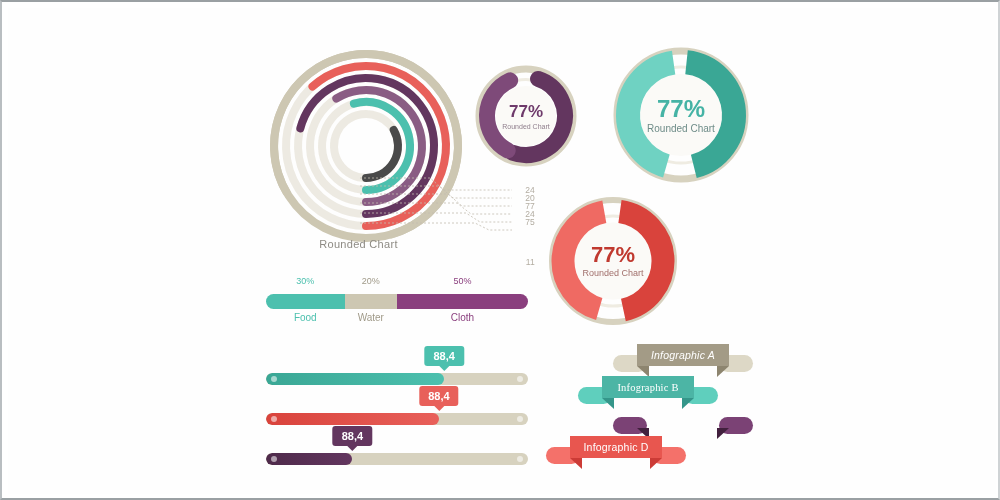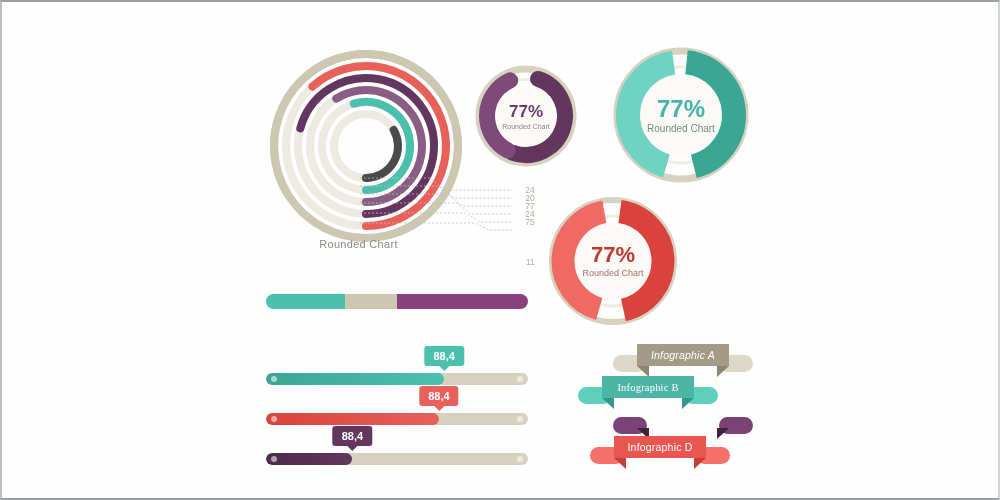--- a/index.html
+++ b/index.html
@@ -208,24 +208,34 @@
       <path id="dr-a" fill="none" stroke="#d9433c" stroke-width="23" stroke-linecap="butt" d="M 73.96 17.49 A 50 50 0 0 1 77.40 115.91"></path>
       <path id="dr-b" fill="none" stroke="#ef6a63" stroke-width="23" stroke-linecap="butt" d="M 53.22 115.06 A 50 50 0 0 1 58.32 17.76"></path>
     </svg>
     <div class="ctr">
       <div class="pct">77%</div>
       <div class="cap">Rounded Chart</div>
     </div>
   </div>
 
   <div id="segbar">
+    <div class="pcts" id="segbar-pcts">
+          <div class="pct-t" style="width: 30%; color: rgb(76, 192, 174);">30%</div>
+          <div class="pct-t" style="width: 20%; color: rgb(160, 154, 137);">20%</div>
+          <div class="pct-t" style="width: 50%; color: rgb(138, 63, 126);">50%</div>
+        </div>
     <div class="track" id="segbar-track">
           <div class="seg" style="width: 30%; background: rgb(76, 192, 174);"></div>
           <div class="seg" style="width: 20%; background: rgb(205, 199, 178);"></div>
           <div class="seg" style="width: 50%; background: rgb(138, 63, 126);"></div>
+        </div>
+    <div class="names" id="segbar-names">
+          <div class="name-t" style="width: 30%; color: rgb(76, 192, 174);">Food</div>
+          <div class="name-t" style="width: 20%; color: rgb(160, 154, 137);">Water</div>
+          <div class="name-t" style="width: 50%; color: rgb(138, 63, 126);">Cloth</div>
         </div>
   </div>
 
   <div id="pbars">
         <div class="pbar" style="top: 365px;">
           <div class="track" style="background: rgb(215, 210, 191);">
             <div class="fill" style="width: 68%; background: linear-gradient(90deg, rgb(58, 167, 149), rgb(76, 192, 174));"></div>
             <div class="knob" style="left: 5px;"></div>
             <div class="end-knob"></div>
           </div>
@@ -273,21 +283,21 @@
           </div>
           <div class="notch l" style="border-style: solid; width: 0px; height: 0px; border-width: 11px 0px 0px 12px; border-color: rgb(53, 150, 138) transparent transparent;"></div>
           <div class="notch r" style="border-style: solid; width: 0px; height: 0px; border-width: 11px 12px 0px 0px; border-color: rgb(53, 150, 138) transparent transparent;"></div>
         </div>
         <div class="ribbon" style="left: 605px; top: 398px; width: 140px;">
           <div class="tail l" style="background: rgb(123, 66, 117);"></div>
           <div class="tail r" style="background: rgb(123, 66, 117);"></div>
           <div class="notch l" style="border-style: solid; width: 0px; height: 0px; border-width: 11px 0px 0px 12px; border-color: rgb(66, 32, 62) transparent transparent;"></div>
           <div class="notch r" style="border-style: solid; width: 0px; height: 0px; border-width: 11px 12px 0px 0px; border-color: rgb(66, 32, 62) transparent transparent;"></div>
         </div>
-        <div class="ribbon" style="left: 582px; top: 428px; width: 140px;">
+        <div class="ribbon" style="left: 538px; top: 428px; width: 140px;">
           <div class="tail l" style="background: rgb(244, 113, 106);"></div>
           <div class="tail r" style="background: rgb(244, 113, 106);"></div>
           <div class="center" style="background: rgb(232, 86, 79);">
             <span>Infographic D</span>
           </div>
           <div class="notch l" style="border-style: solid; width: 0px; height: 0px; border-width: 11px 0px 0px 12px; border-color: rgb(204, 59, 54) transparent transparent;"></div>
           <div class="notch r" style="border-style: solid; width: 0px; height: 0px; border-width: 11px 12px 0px 0px; border-color: rgb(204, 59, 54) transparent transparent;"></div>
         </div>
       </div>
 

